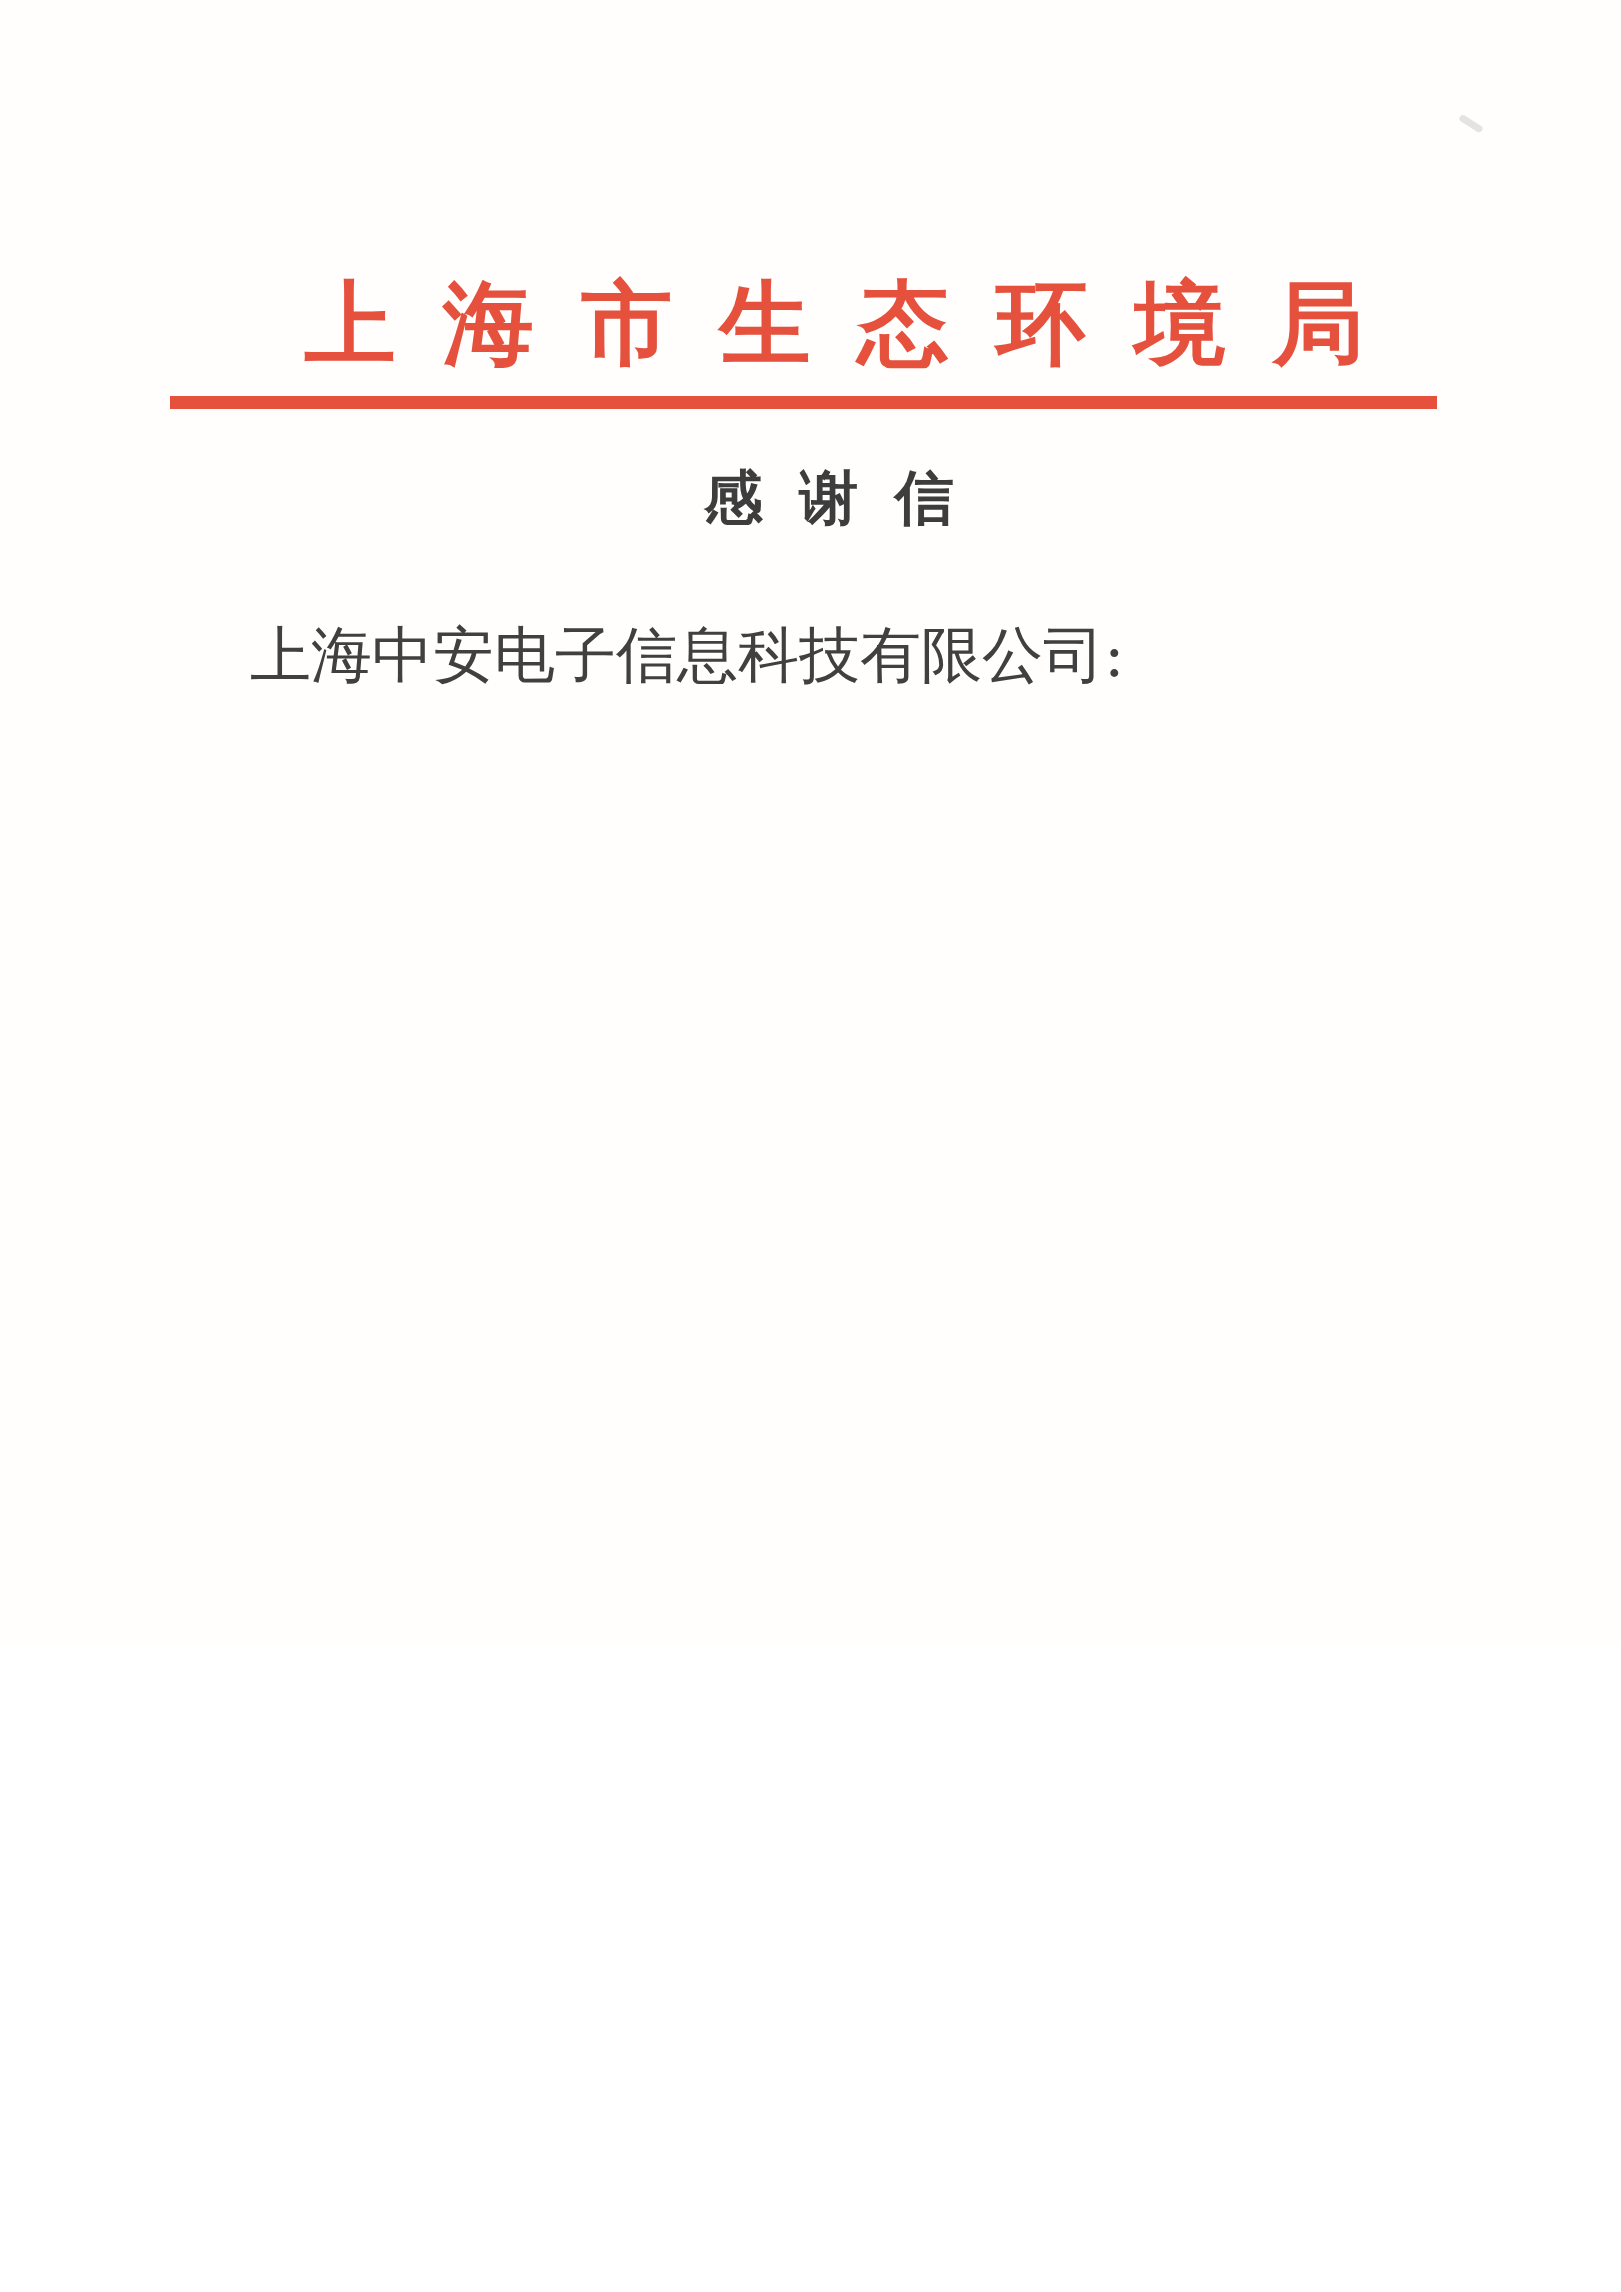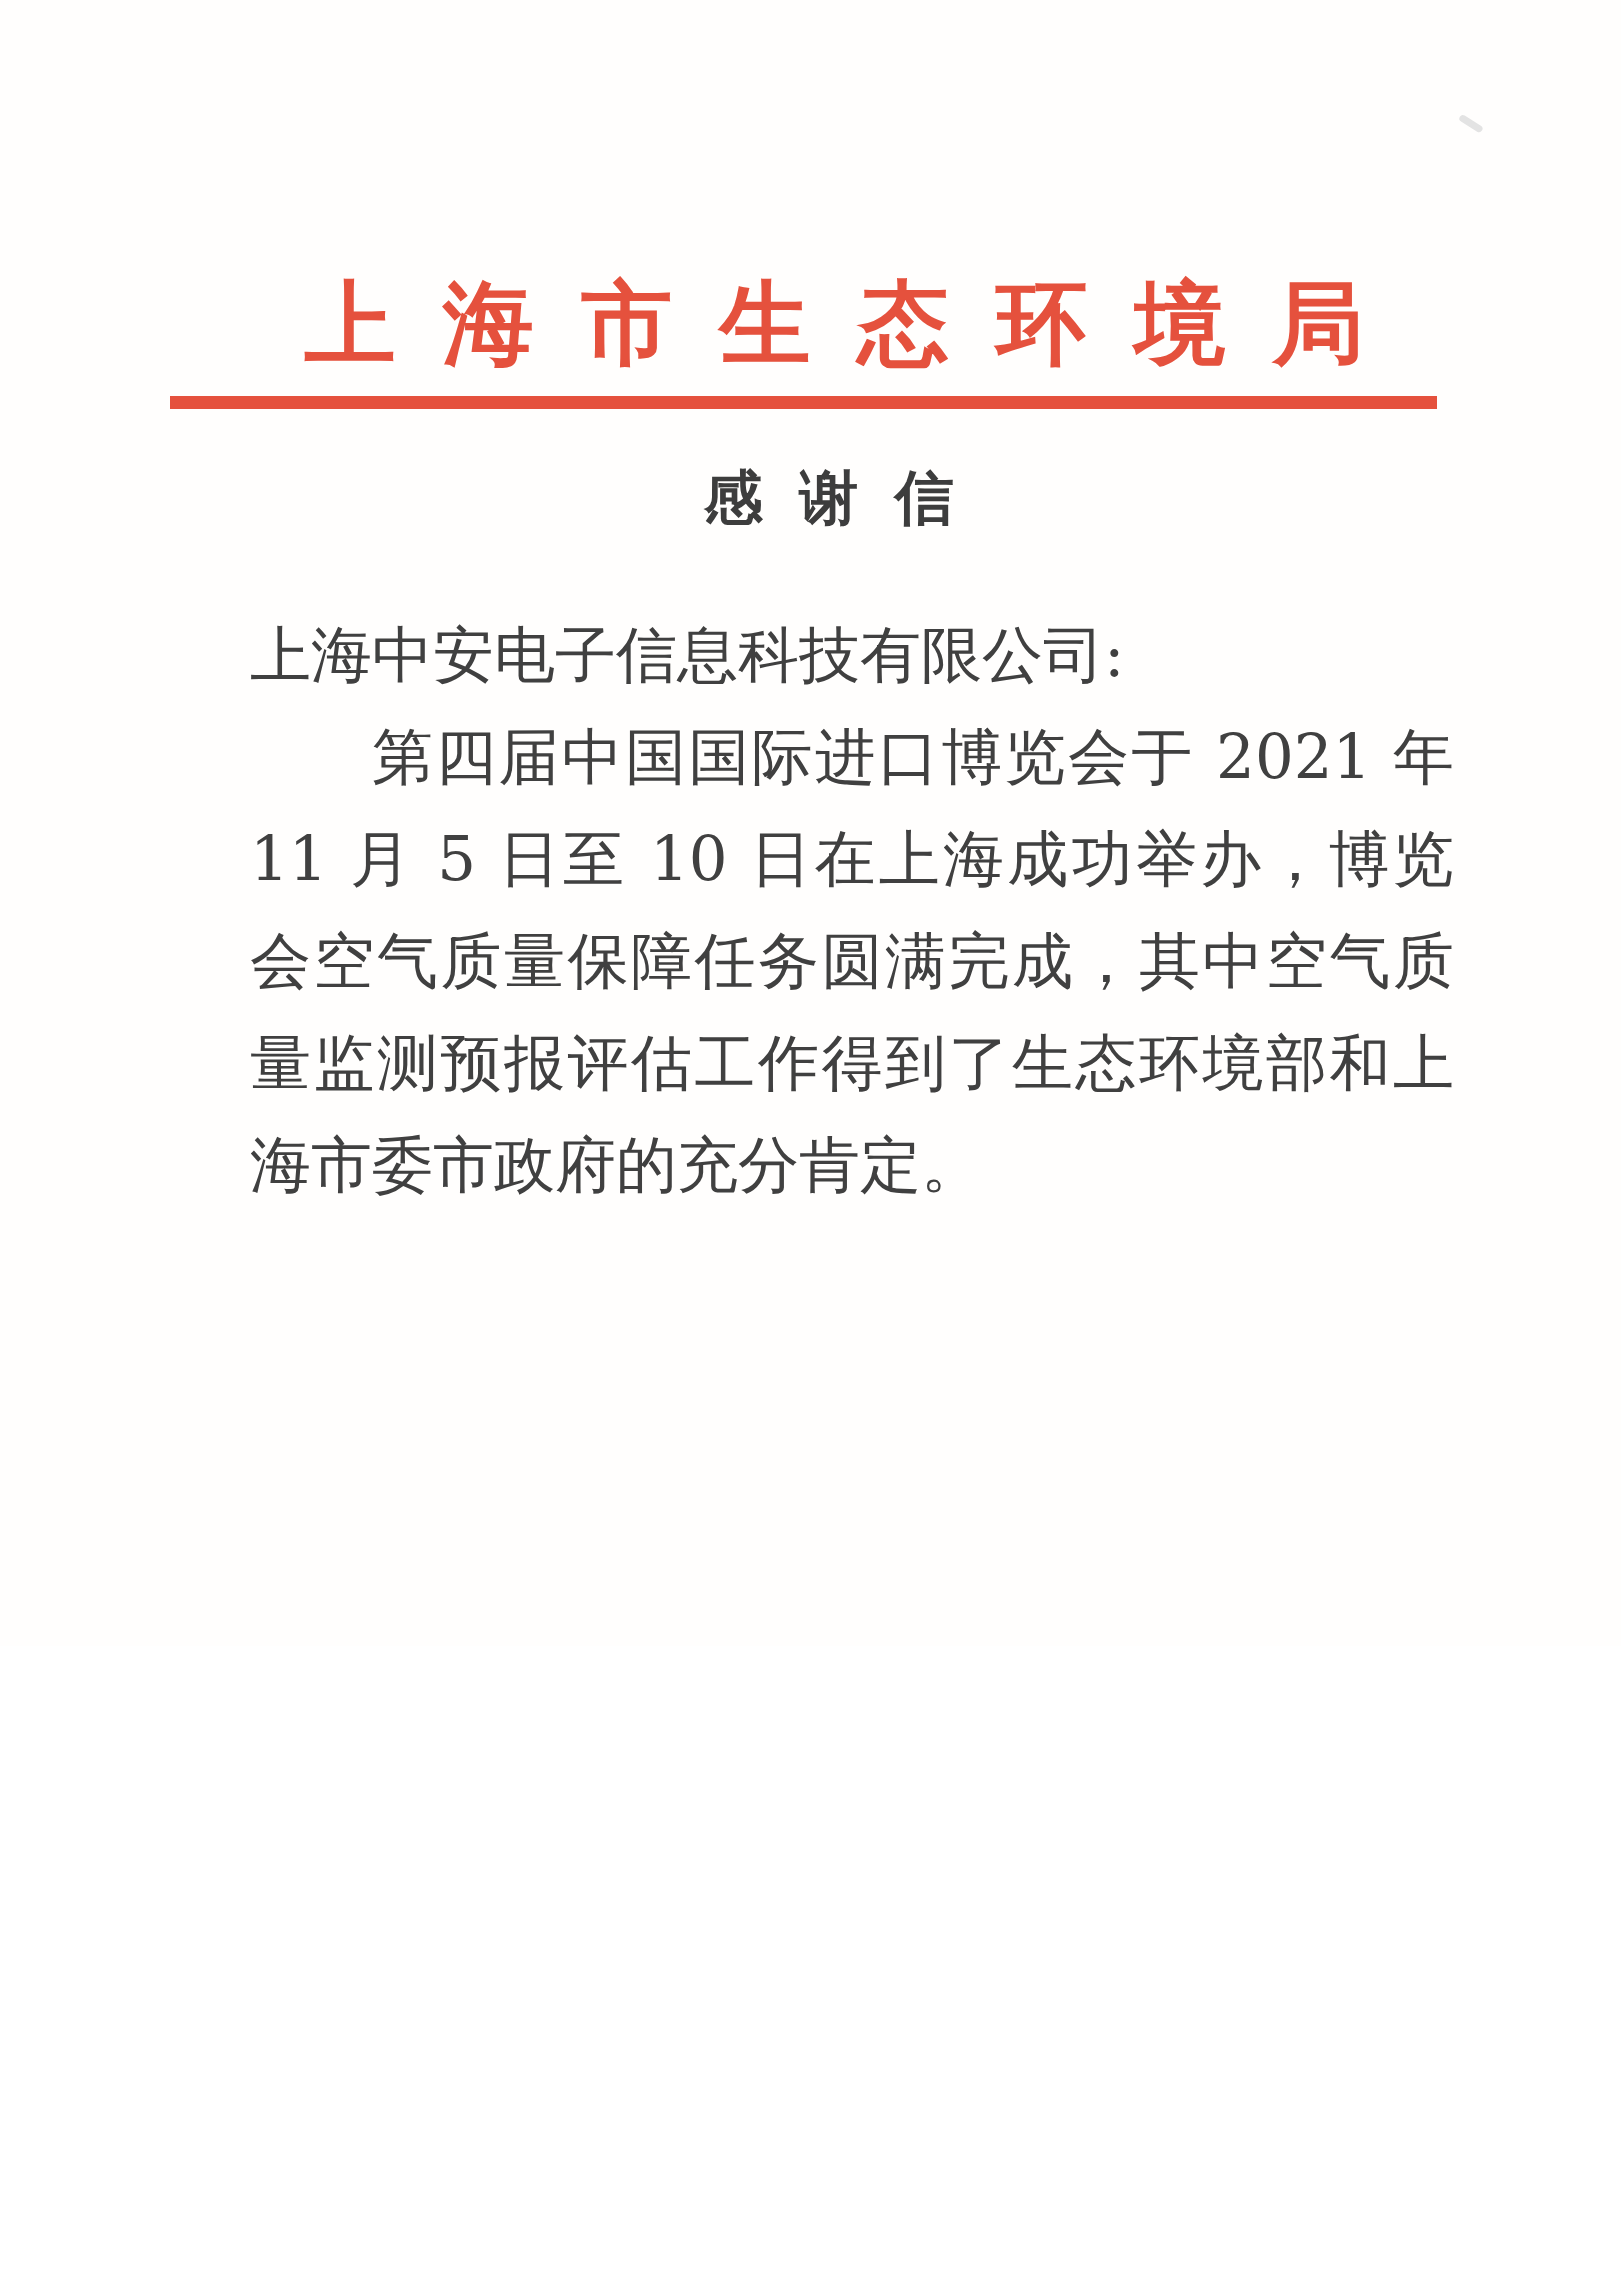--- a/index.html
+++ b/index.html
@@ -133,21 +133,20 @@
 <div class="page">
 
   <div class="letterhead">上海市生态环境局</div>
 
   <div class="red-rule"></div>
 
   <div class="doc-title">感谢信</div>
 
   <div class="letter-body">
     <div class="salutation">上海中安电子信息科技有限公司:</div>
-    <p class="para">第四届中国国际进口博览会于 2021 年 11 月 5 日至 10 日在上海成功举办，博览会空气质量保障任务圆满完成，其中空气质量监测预报评估工作得到了生态环境部和上海市委市政府的充分肯定。</p>
   </div>
 
   <div class="signature">上海市生态环境局</div>
 
   <div class="sign-date">2021 年 11 月 22 日</div>
 
   <svg class="seal" viewBox="0 0 400 400" aria-hidden="true">
     <circle cx="200" cy="200" r="178" fill="none" stroke="#c8432f" stroke-width="9"></circle>
     <polygon fill="#c8432f" points="200,147 213.5,186.4 255.2,187.1 221.9,212.1 234.1,251.9 200,228 165.9,251.9 178.1,212.1 144.8,187.1 186.5,186.4"></polygon>
     <path id="sealArc" d="M 85,296 A 150,150 0 1 1 315,296" fill="none"></path>

